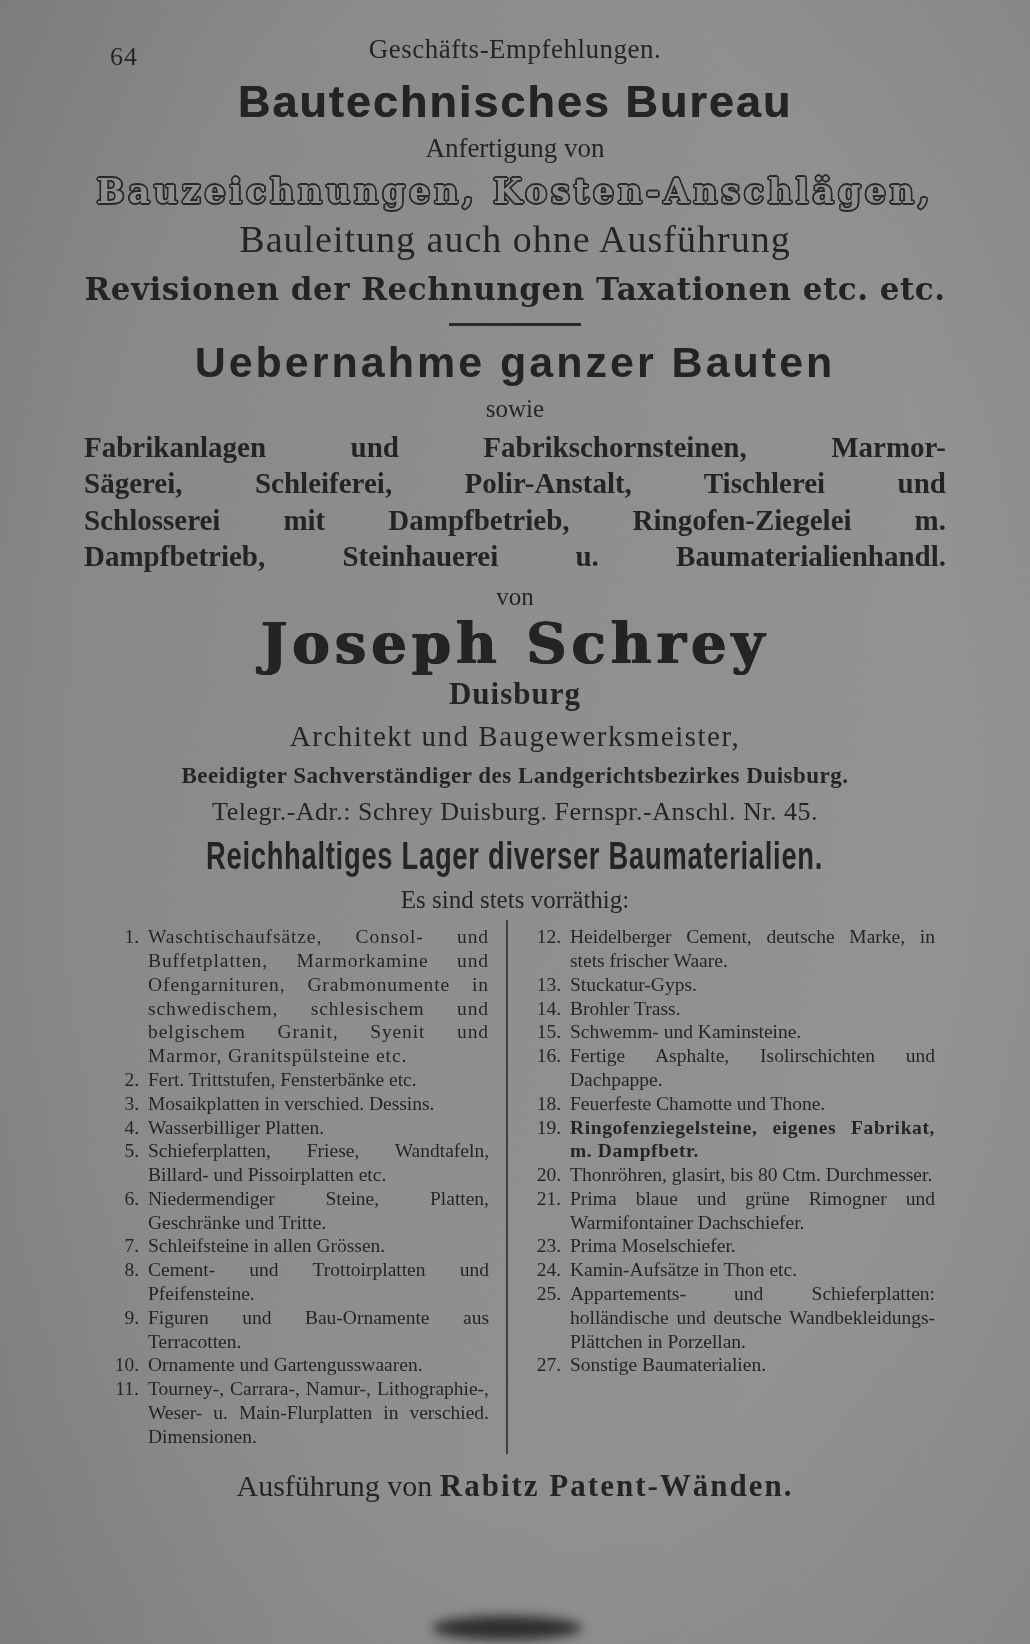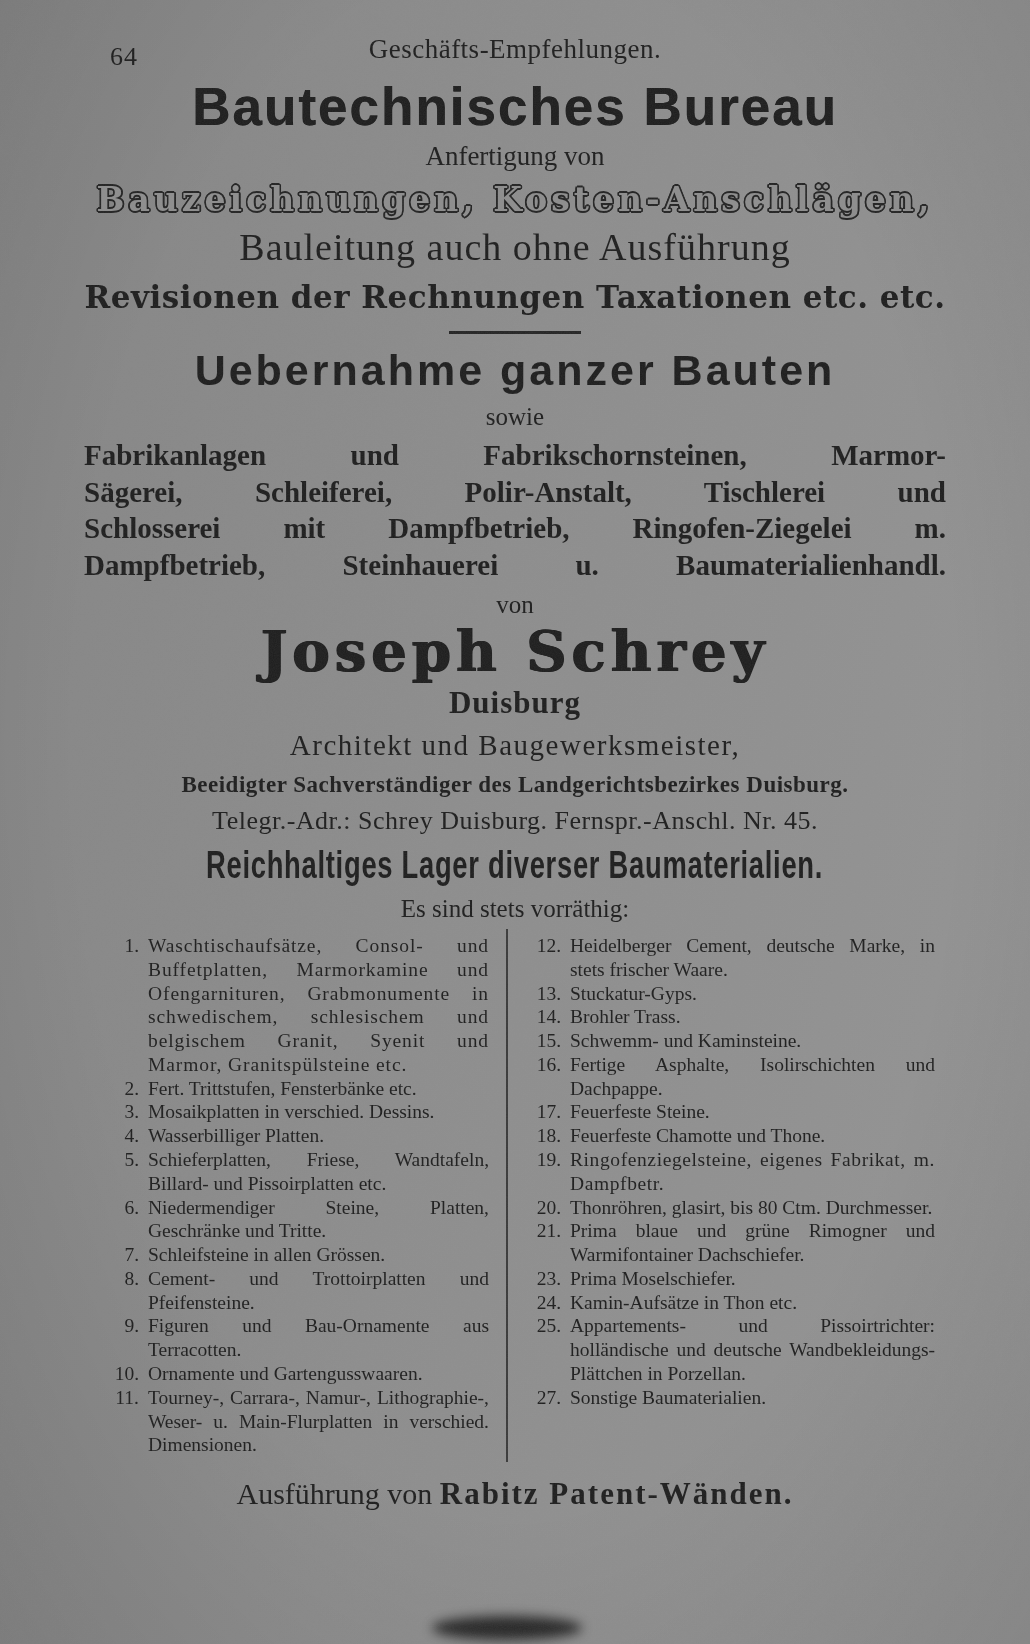--- a/index.html
+++ b/index.html
@@ -18,21 +18,21 @@
   }
   .content{position:relative;z-index:1;padding:34px 84px 0 84px;text-align:center;}
   .grain{position:absolute;inset:0;z-index:3;pointer-events:none;opacity:.45;}
 
   .header-row{position:relative;height:34px;margin-bottom:10px;}
   .pagenum{position:absolute;left:26px;top:8px;font-size:26px;letter-spacing:1px;}
   .running-head{font-size:27px;letter-spacing:0.5px;}
 
   .title{
     font-family:"Liberation Sans","DejaVu Sans",sans-serif;
-    font-weight:bold;font-size:53px;letter-spacing:2px;
+    font-weight:bold;font-size:45px;letter-spacing:2px;
     margin:10px 0 2px 0;line-height:1.08;
     text-shadow:0.5px 0 0 currentColor;
   }
   .anfertigung{font-size:27px;margin:6px 0 2px 0;}
   .outline-line{
     font-family:"DejaVu Serif","Liberation Serif",serif;
     font-weight:bold;font-size:33px;letter-spacing:4px;
     color:#8f8f8f;margin:8px 0 4px 0;
     text-shadow:
       -1.4px -1.4px 0 #232323, 1.4px -1.4px 0 #232323,
@@ -77,21 +77,21 @@
 
   .list{display:flex;align-items:stretch;text-align:left;margin:4px 4px 0 14px;}
   .col{font-size:19.5px;line-height:1.22;}
   .col-left{flex:0 0 398px;}
   .col-right{flex:1;}
   .divider{width:2px;background:#3a3a3a;margin:2px 12px 2px 10px;}
   .list ol{list-style:none;margin:7px;padding:0;}
   .list li{padding-left:43px;text-indent:-43px;text-align:justify;}
   .num{display:inline-block;width:34px;text-align:right;margin-right:9px;text-indent:0;}
   .sperr{letter-spacing:0.9px;}
-  .emph{font-weight:normal;letter-spacing:0.6px;}
+  .emph{font-weight:bold;letter-spacing:0.6px;}
 
   .footer{font-size:30px;margin:12px 0 0 0;}
   .footer .bold{font-weight:bold;letter-spacing:2px;font-size:31px;}
 
   .smudge{
     position:absolute;left:432px;top:1616px;width:150px;height:24px;z-index:2;
     background:#161616;border-radius:50%;filter:blur(6px);opacity:.85;
   }
 </style>
 </head>
@@ -151,28 +151,27 @@
         </ol>
       </div>
       <div class="divider"></div>
       <div class="col col-right">
         <ol>
           <li><span class="num">12.</span><span class="itxt">Heidelberger Cement, deutsche Marke, in stets frischer Waare.</span></li>
           <li><span class="num">13.</span><span class="itxt">Stuckatur-Gyps.</span></li>
           <li><span class="num">14.</span><span class="itxt">Brohler Trass.</span></li>
           <li><span class="num">15.</span><span class="itxt">Schwemm- und Kaminsteine.</span></li>
           <li><span class="num">16.</span><span class="itxt">Fertige Asphalte, Isolirschichten und Dachpappe.</span></li>
-          <li><span class="num">17.</span><span class="itxt">Feuerfeste Steine.</span></li>
           <li><span class="num">18.</span><span class="itxt">Feuerfeste Chamotte und Thone.</span></li>
           <li><span class="num">19.</span><span class="itxt emph">Ringofenziegelsteine, eigenes Fabrikat, m. Dampfbetr.</span></li>
           <li><span class="num">20.</span><span class="itxt">Thonröhren, glasirt, bis 80 Ctm. Durchmesser.</span></li>
           <li><span class="num">21.</span><span class="itxt">Prima blaue und grüne Rimogner und Warmifontainer Dachschiefer.</span></li>
           <li><span class="num">23.</span><span class="itxt">Prima Moselschiefer.</span></li>
           <li><span class="num">24.</span><span class="itxt">Kamin-Aufsätze in Thon etc.</span></li>
-          <li><span class="num">25.</span><span class="itxt">Appartements- und Pissoirtrichter: holländische und deutsche Wandbekleidungs-Plättchen in Porzellan.</span></li>
+          <li><span class="num">25.</span><span class="itxt">Appartements- und Schieferplatten: holländische und deutsche Wandbekleidungs-Plättchen in Porzellan.</span></li>
           <li><span class="num">27.</span><span class="itxt">Sonstige Baumaterialien.</span></li>
         </ol>
       </div>
     </div>
 
     <div class="footer">
       <span>Ausführung von</span>
       <span class="bold">Rabitz Patent-Wänden.</span>
     </div>
 

